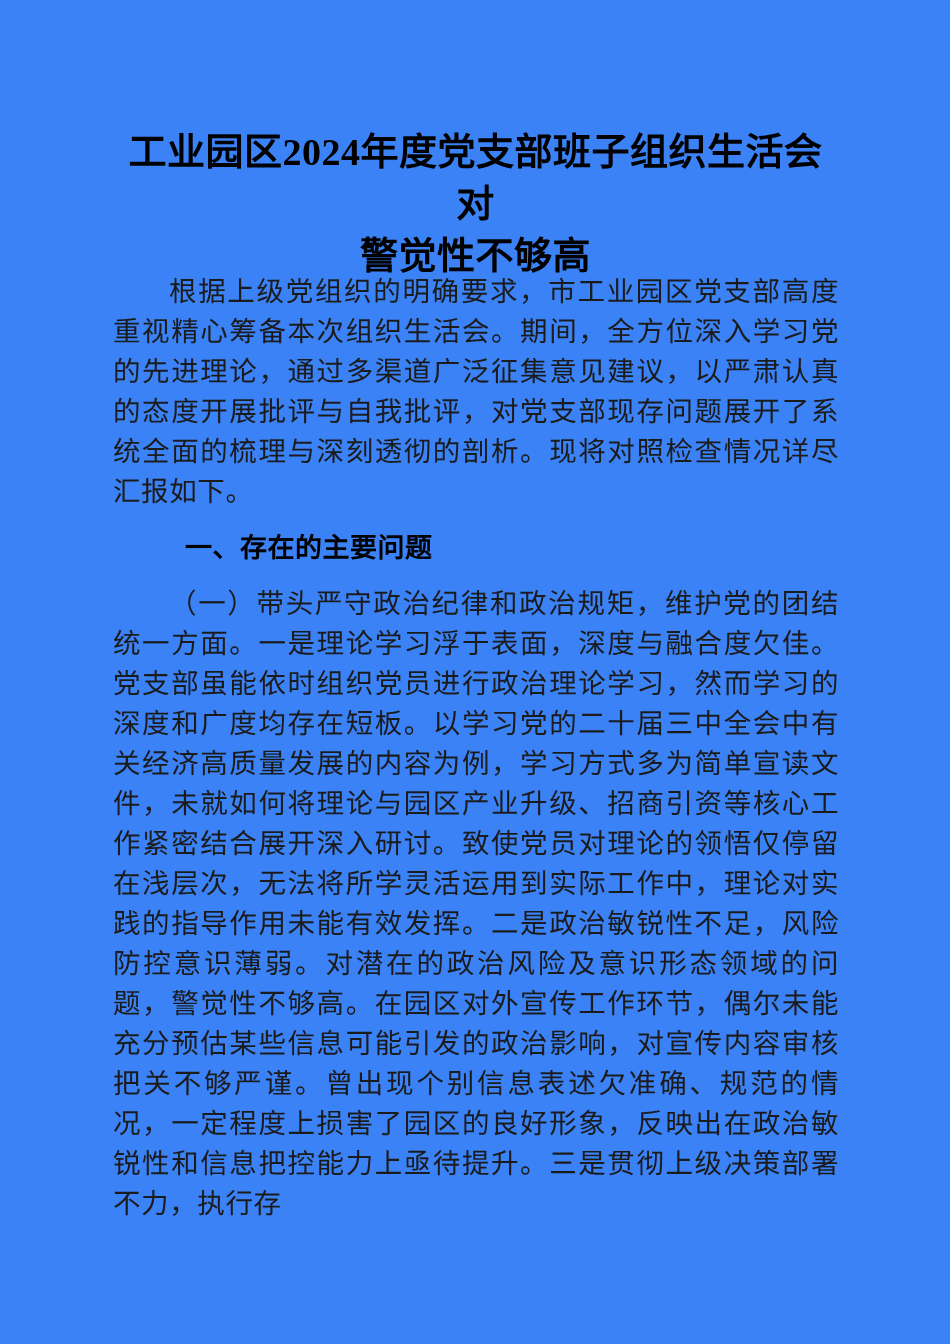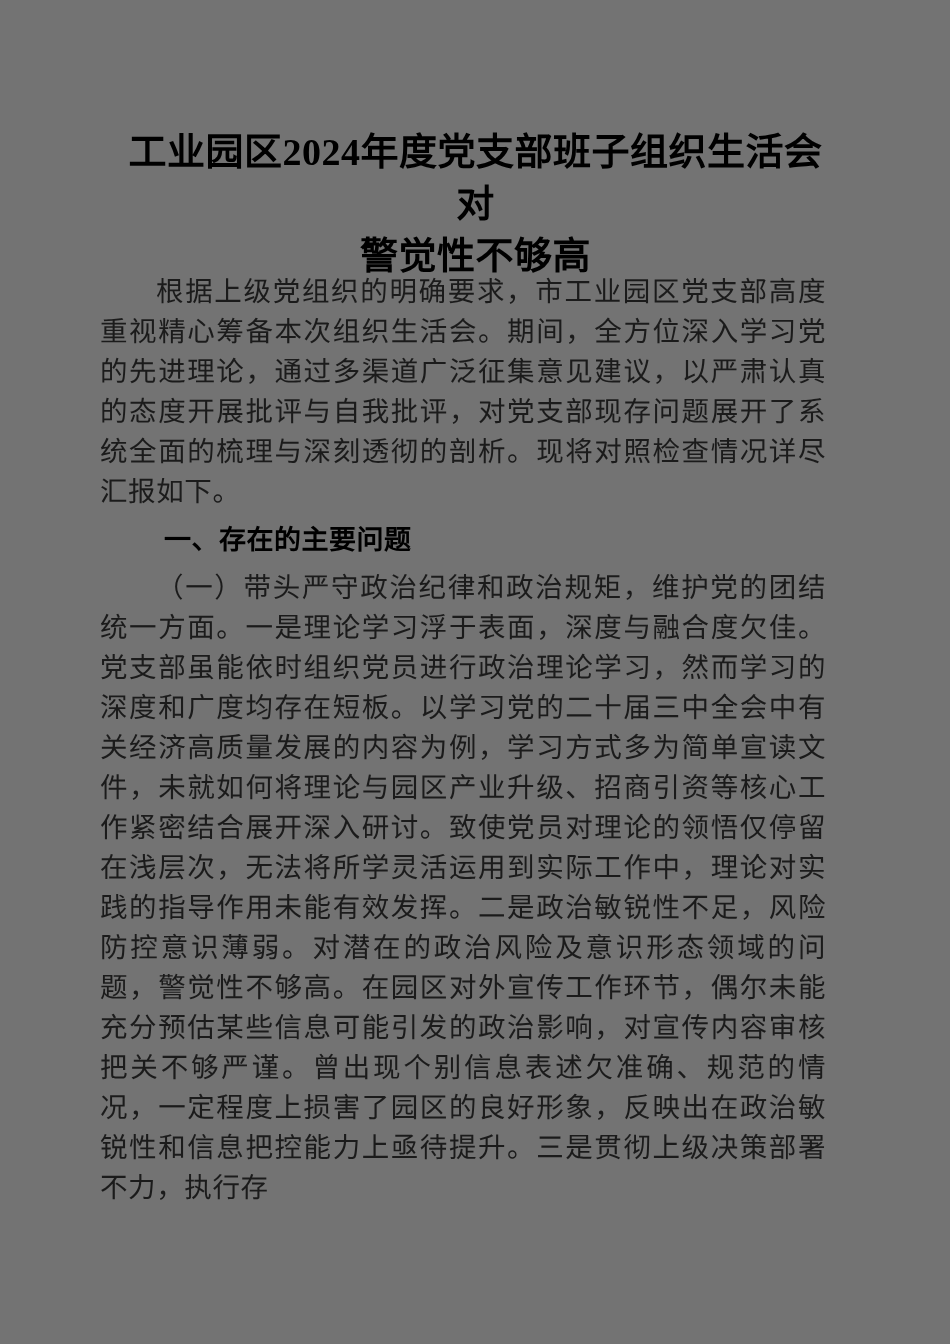--- a/index.html
+++ b/index.html
@@ -6,21 +6,21 @@
   html, body {
     margin: 0;
     padding: 0;
     background: #ffffff;
   }
 
   .page {
     position: relative;
     width: 950px;
     height: 1344px;
-    background: #737373;
+    background: #3b82f6;
     overflow: hidden;
     box-sizing: border-box;
   }
 
   
   .doc-title {
     position: absolute;
     left: 113px;
     top: 126px;
     width: 725px;
@@ -29,21 +29,21 @@
     font-weight: bold;
     font-size: 38px;
     line-height: 52px;
     color: #000000;
     letter-spacing: 0.5px;
   }
 
   
   .body-block {
     position: absolute;
-    left: 100px;
+    left: 113px;
     top: 272px;
     width: 726px;
   }
 
   .para {
     font-family: "Liberation Serif", "DejaVu Serif", serif;
     font-size: 27.5px;
     line-height: 40px;
     color: #1b1b1b;
     text-align: justify;
@@ -56,21 +56,21 @@
 
   
   .heading {
     font-family: "Liberation Sans", "DejaVu Sans", sans-serif;
     font-weight: bold;
     font-size: 27px;
     line-height: 40px;
     color: #000000;
     text-indent: 56px;
     letter-spacing: 0.5px;
-    margin: 8px;
+    margin: 16px;
   }
 
   
 </style>
 </head>
 <body>
 
 <div class="page">
 
   <div class="doc-title">

